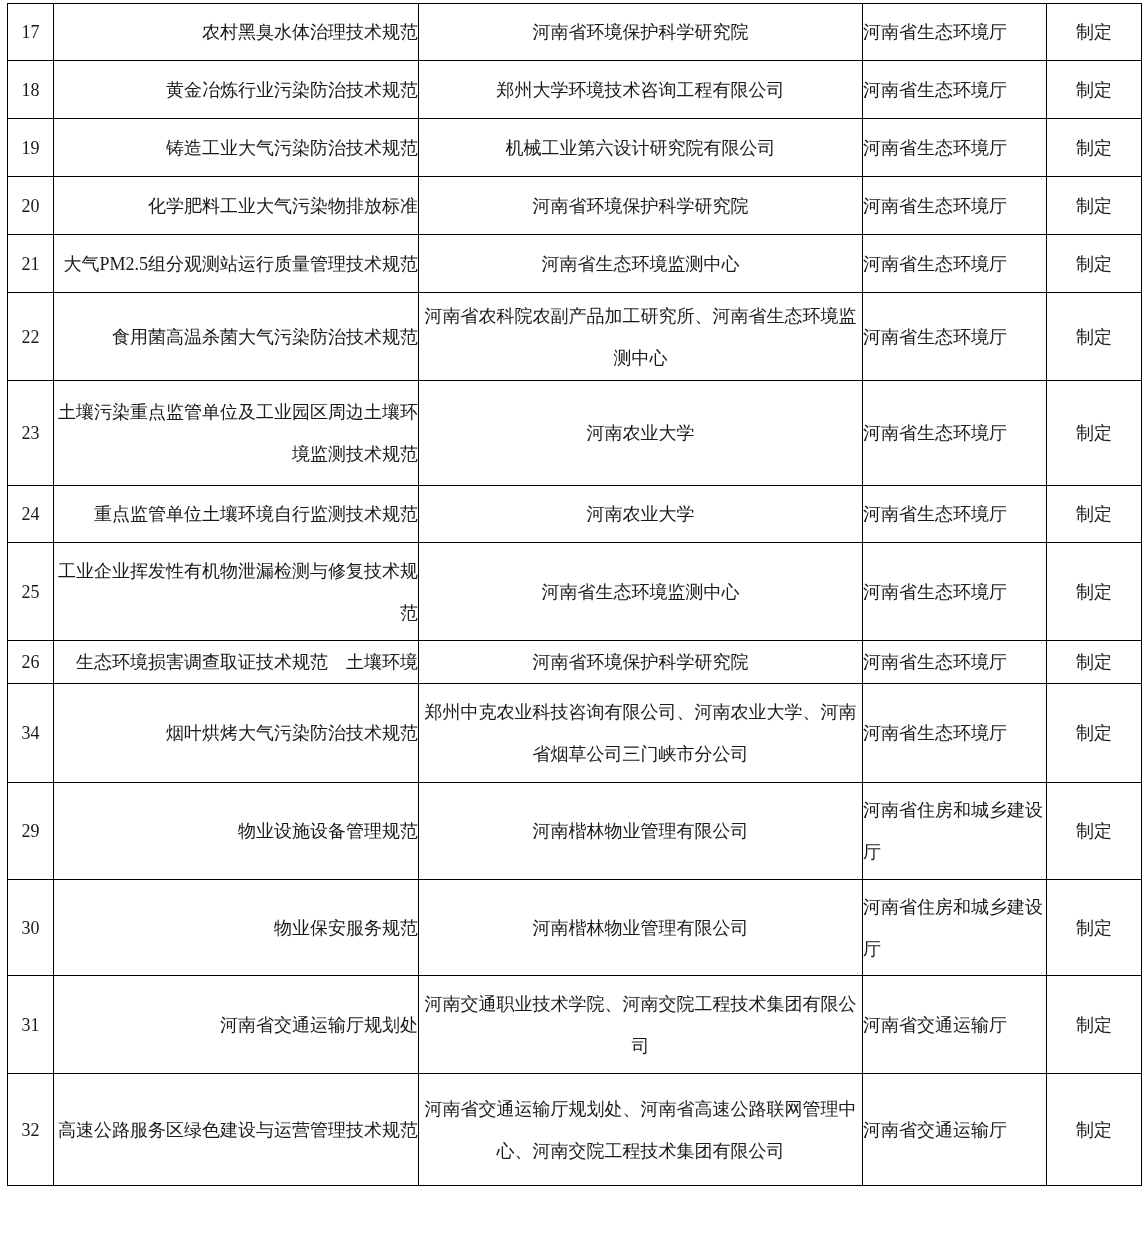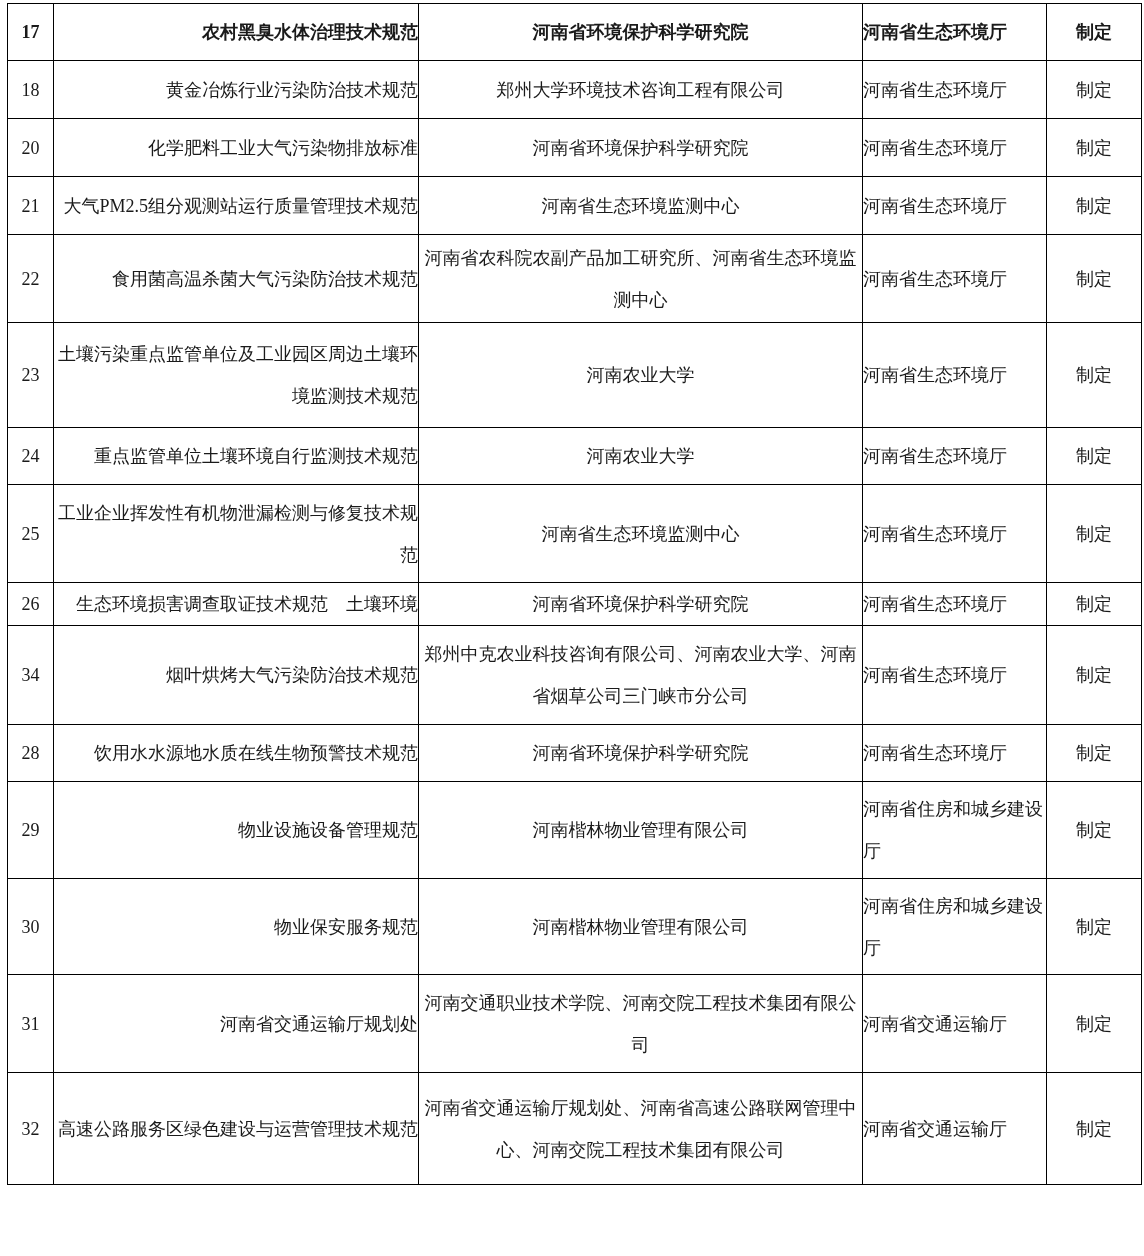--- a/index.html
+++ b/index.html
@@ -41,31 +41,38 @@
 <div class="table-wrap">
   <table class="standards">
     <colgroup>
       <col style="width:46px">
       <col style="width:365px">
       <col style="width:444px">
       <col style="width:184px">
       <col style="width:95px">
     </colgroup>
     <tbody id="standards-tbody">
-        <tr style="height: 57px; font-weight: bold;">
+        <tr style="height: 57px;">
     <td class="c-num">17</td>
     <td class="c-name">农村黑臭水体治理技术规范</td>
     <td class="c-org">河南省环境保护科学研究院</td>
     <td class="c-dept">河南省生态环境厅</td>
     <td class="c-action">制定</td>
   </tr>
         <tr style="height: 58px;">
     <td class="c-num">18</td>
     <td class="c-name">黄金冶炼行业污染防治技术规范</td>
     <td class="c-org">郑州大学环境技术咨询工程有限公司</td>
+    <td class="c-dept">河南省生态环境厅</td>
+    <td class="c-action">制定</td>
+  </tr>
+        <tr style="height: 58px;">
+    <td class="c-num">19</td>
+    <td class="c-name">铸造工业大气污染防治技术规范</td>
+    <td class="c-org">机械工业第六设计研究院有限公司</td>
     <td class="c-dept">河南省生态环境厅</td>
     <td class="c-action">制定</td>
   </tr>
         <tr style="height: 58px;">
     <td class="c-num">20</td>
     <td class="c-name">化学肥料工业大气污染物排放标准</td>
     <td class="c-org">河南省环境保护科学研究院</td>
     <td class="c-dept">河南省生态环境厅</td>
     <td class="c-action">制定</td>
   </tr>
@@ -111,27 +118,20 @@
     <td class="c-dept">河南省生态环境厅</td>
     <td class="c-action">制定</td>
   </tr>
         <tr style="height: 99px;">
     <td class="c-num">34</td>
     <td class="c-name">烟叶烘烤大气污染防治技术规范</td>
     <td class="c-org">郑州中克农业科技咨询有限公司、河南农业大学、河南省烟草公司三门峡市分公司</td>
     <td class="c-dept">河南省生态环境厅</td>
     <td class="c-action">制定</td>
   </tr>
-        <tr style="height: 57px;">
-    <td class="c-num">28</td>
-    <td class="c-name">饮用水水源地水质在线生物预警技术规范</td>
-    <td class="c-org">河南省环境保护科学研究院</td>
-    <td class="c-dept">河南省生态环境厅</td>
-    <td class="c-action">制定</td>
-  </tr>
         <tr style="height: 97px;">
     <td class="c-num">29</td>
     <td class="c-name">物业设施设备管理规范</td>
     <td class="c-org">河南楷林物业管理有限公司</td>
     <td class="c-dept">河南省住房和城乡建设厅</td>
     <td class="c-action">制定</td>
   </tr>
         <tr style="height: 96px;">
     <td class="c-num">30</td>
     <td class="c-name">物业保安服务规范</td>

